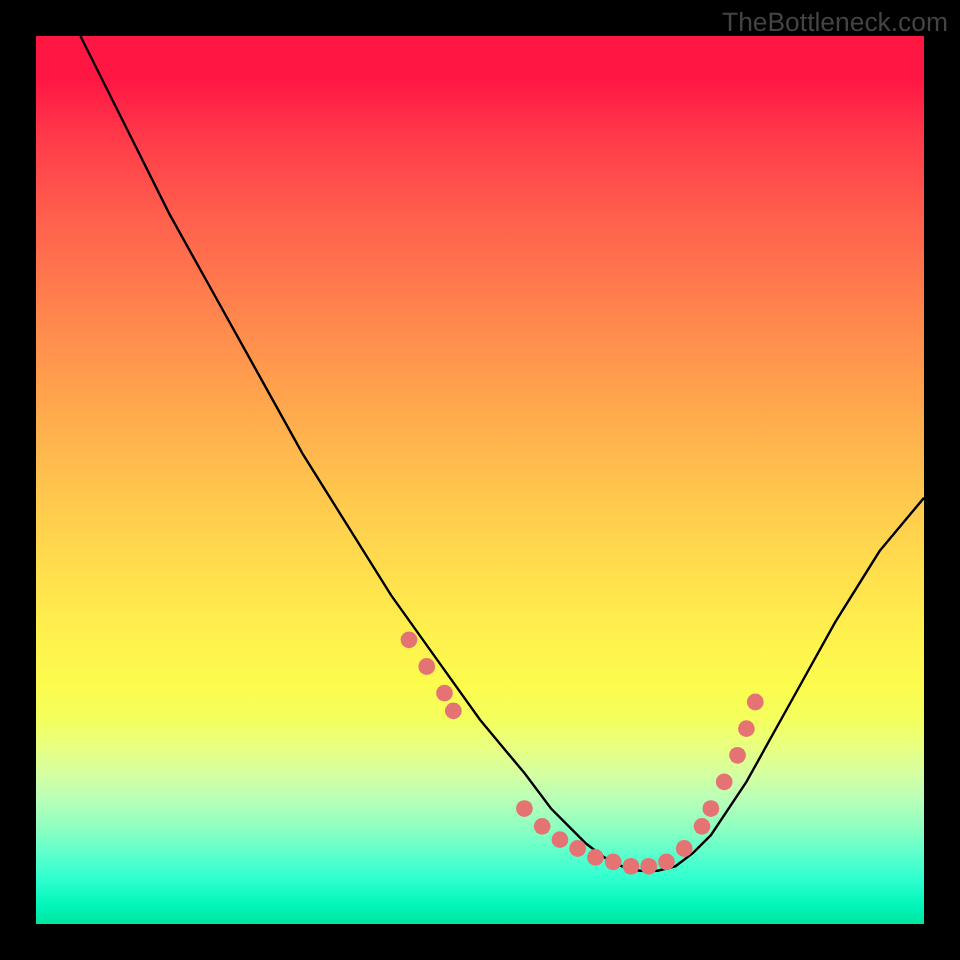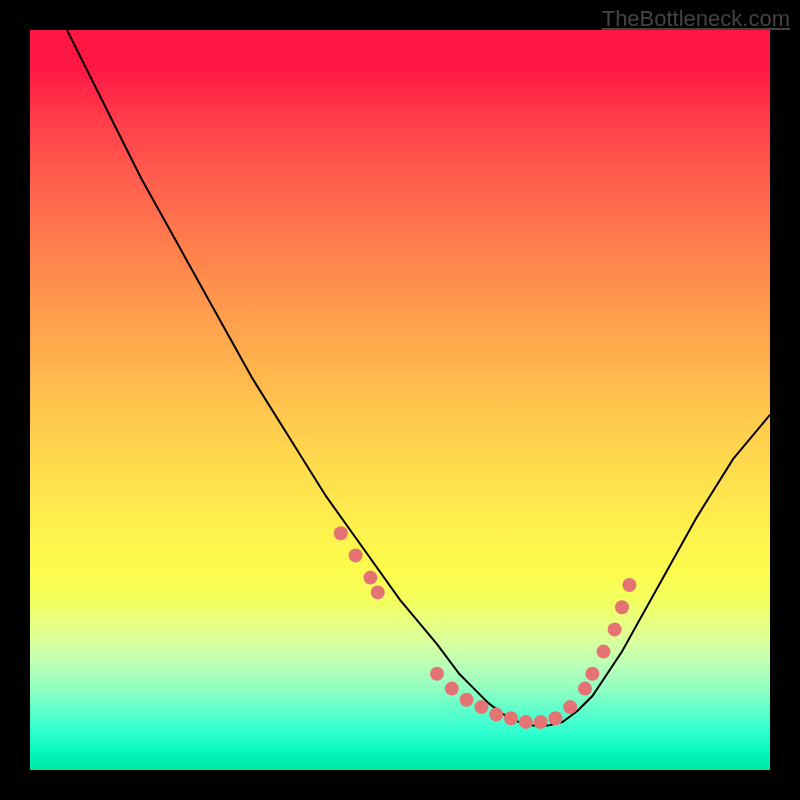--- a/index.html
+++ b/index.html
@@ -11,21 +11,20 @@
       font-family: Arial, sans-serif;
     }
     .watermark {
       position: absolute;
       top: 6px;
       right: 10px;
       color: #444;
       font-size: 22px;
       font-weight: 500;
       z-index: 10;
-      text-decoration: underline;
     }
     .chart-container {
       position: absolute;
       top: 30px;
       left: 30px;
       width: 740px;
       height: 740px;
       overflow: hidden;
     }
     .gradient-bg {

